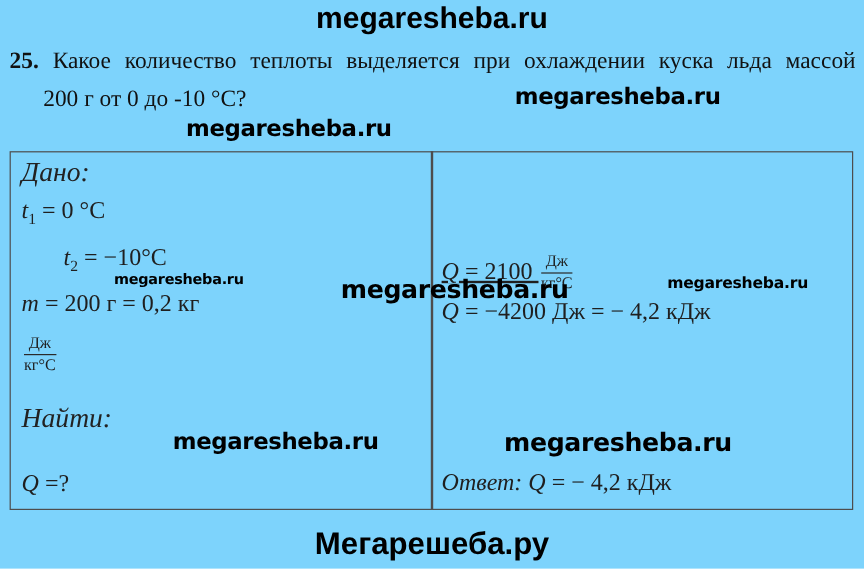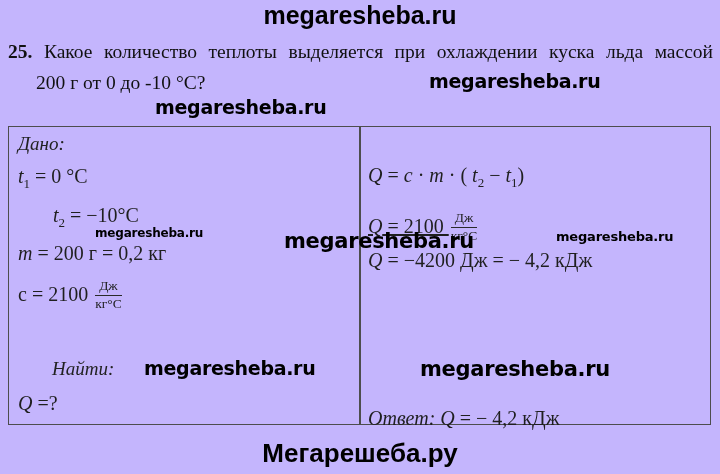--- a/index.html
+++ b/index.html
@@ -1,17 +1,17 @@
 <!DOCTYPE html>
 <html><head>
 <meta charset="utf-8">
 <style>
   html,body { margin:0; padding:0; background:#fff; }
   .sheet {
-    position:relative; width:720px; height:474px; background:#c4b5fd;
+    position:relative; width:720px; height:474px; background:#7dd3fc;
     font-family:"Liberation Serif", serif; color:#1c1c1c; overflow:hidden;
   }
 
   
   .wm {
     position:absolute; font-family:"DejaVu Sans", sans-serif; font-weight:bold;
     color:#000; white-space:pre; letter-spacing:-0.3px;
   }
   .wm-big { font-size:19px; }
   .wm-small { font-size:12px; letter-spacing:-0.2px; }
@@ -40,21 +40,21 @@
   }
   .tdivider {
     position:absolute; left:359px; top:126px; width:1.6px; height:299px; background:#4d4d4d;
   }
 
   
   .line {
     position:absolute; font-size:20px; line-height:24px; color:#1f1f1f; white-space:pre;
   }
   .it { font-style:italic; }
-  .hdr { font-style:italic; font-size:19px; color:#222; }
+  .hdr { font-style:italic; font-size:23px; color:#222; }
   sub { font-size:13px; line-height:0; }
 
   .fracline { line-height:40px; }
   .frac {
     display:inline-block; vertical-align:middle; text-align:center;
     line-height:1.08; margin:12px 2px; position:relative; top:-1px;
   }
   .frac .num { display:block; font-size:13.5px; border-bottom:1.4px solid #2a2a2a; padding:0 3px 1px; }
   .frac .den { display:block; font-size:13.5px; padding-top:1px; }
 </style>
@@ -72,28 +72,27 @@
   <div class="wm wm-big" style="left:155px; top:96px;">megaresheba.ru</div>
 
   <div class="ttable"></div>
   <div class="tdivider"></div>
 
   <div class="line hdr" style="left:18px; top:132px;">Дано:</div>
   <div class="line" style="left:18px; top:164px;"><span class="it">t</span><sub>1</sub><span> = 0 °C</span></div>
   <div class="line" style="left:18px; top:203px;margin-left:35px;"><span class="it">t</span><sub>2</sub><span> = −10°C</span></div>
   <div class="wm wm-small" style="left:95px; top:226px;">megaresheba.ru</div>
   <div class="line" style="left:18px; top:241px;"><span class="it">m</span><span> = 200 г = 0,2 кг</span></div>
-  <div class="line fracline" style="left:18px; top:268px;"><span>с = 2100 </span><span class="frac"><span class="num">Дж</span><span class="den">кг°C</span></span></div>
-  <div class="line hdr" style="left:18px; top:357px;margin-left:34px;">Найти:</div>
+  <div class="line fracline" style="left:18px; top:268px;"><span class="frac"><span class="num">Дж</span><span class="den">кг°C</span></span></div>
+  <div class="line hdr" style="left:18px; top:337px;">Найти:</div>
   <div class="wm wm-big" style="left:144px; top:357px;">megaresheba.ru</div>
   <div class="line" style="left:18px; top:391px;"><span class="it">Q</span><span> =?</span></div>
 
-  <div class="line" style="left:368px; top:163px;"><span class="it">Q</span><span> = </span><span class="it">c</span><span> · </span><span class="it">m</span><span> · ( </span><span class="it">t</span><sub>2</sub><span> − </span><span class="it">t</span><sub>1</sub><span>)</span></div>
   <div class="line fracline" style="left:368px; top:200px;text-decoration:underline;"><span class="it">Q</span><span> = 2100 </span><span class="frac"><span class="num">Дж</span><span class="den">кг°C</span></span></div>
   <div class="wm" style="left:284px; top:229px; font-size:21px;">megaresheba.ru</div>
   <div class="wm wm-small" style="left:556px; top:229px; font-size:13px;">megaresheba.ru</div>
   <div class="line" style="left:368px; top:248px;"><span class="it">Q</span><span> = −4200 Дж = − 4,2 кДж</span></div>
   <div class="wm wm-big" style="left:420px; top:357px; font-size:21px;">megaresheba.ru</div>
-  <div class="line" style="left:368px; top:390px;margin-top:16px;"><span class="it">Ответ: </span><span class="it">Q</span><span> = − 4,2 кДж</span></div>
+  <div class="line" style="left:368px; top:390px;"><span class="it">Ответ: </span><span class="it">Q</span><span> = − 4,2 кДж</span></div>
 
   <div class="site-footer">Мегарешеба.ру</div>
 
 </div>
 
 </body></html>

